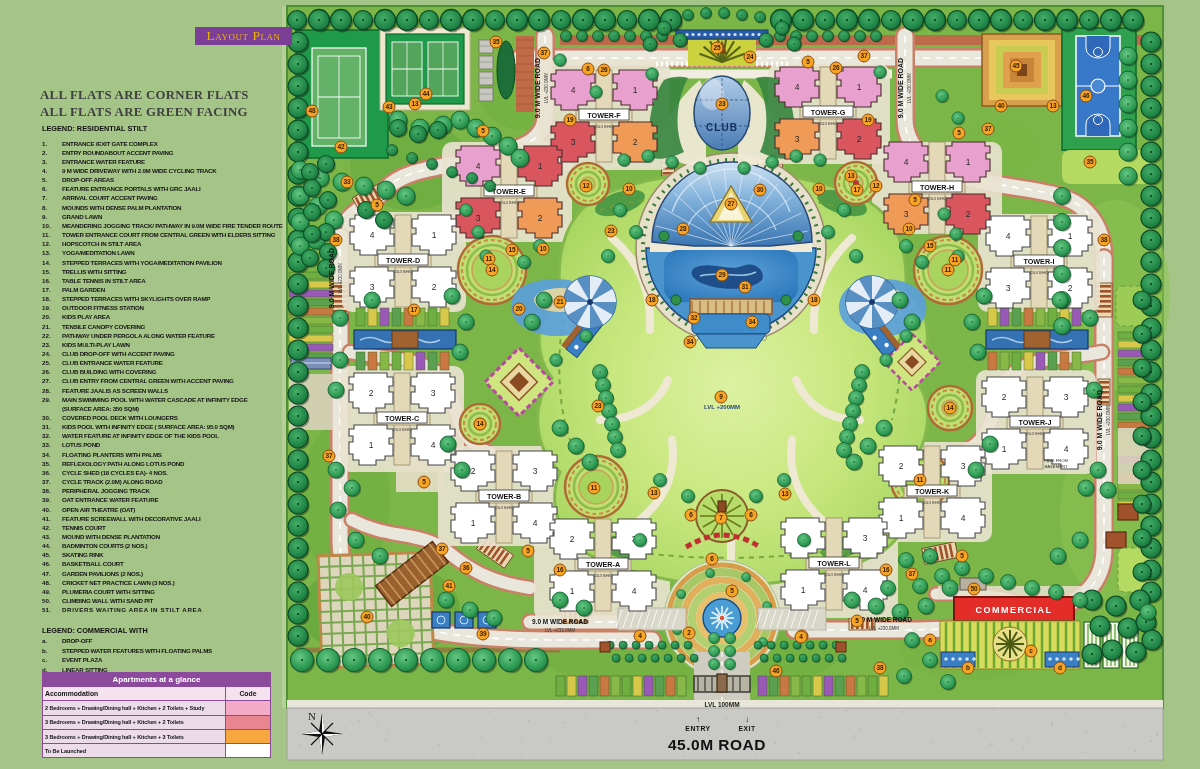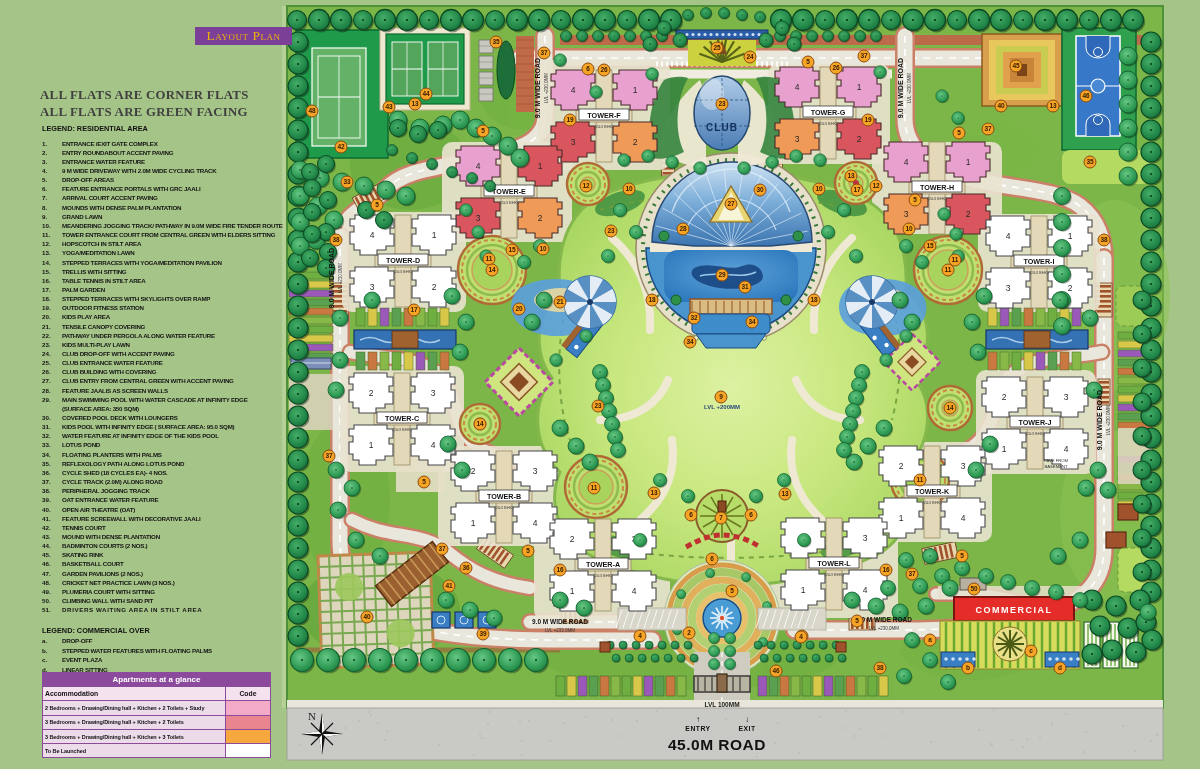--- a/index.html
+++ b/index.html
@@ -1951,21 +1951,21 @@
 <path d="M0,-21 L3,-3 L0,0 Z M21,0 L3,3 L0,0 Z M0,21 L-3,3 L0,0 Z M-21,0 L-3,-3 L0,0 Z" fill="#f8f8f4"></path>
 <path d="M-11,-11 L0,0 L11,-11 M-11,11 L0,0 L11,11" stroke="#111" stroke-width="1.2" fill="none"></path>
 </g>
 </svg>
 <div id="panel">
 
 <div class="lp">Layout Plan</div>
 
 <div class="head">ALL FLATS ARE CORNER FLATS<br>ALL FLATS ARE GREEN FACING</div>
 
-<div class="lt" style="top:124px">LEGEND: RESIDENTIAL AREA</div>
+<div class="lt" style="top:124px">LEGEND: RESIDENTIAL STILT</div>
 
 <div class="li" style="top:139.5px"><span class="n">1.</span><span class="t">ENTRANCE /EXIT GATE COMPLEX</span></div>
 <div class="li" style="top:148.7px"><span class="n">2.</span><span class="t">ENTRY ROUNDABOUT ACCENT PAVING</span></div>
 <div class="li" style="top:157.8px"><span class="n">3.</span><span class="t">ENTRANCE WATER FEATURE</span></div>
 <div class="li" style="top:167.0px"><span class="n">4.</span><span class="t">9 M WIDE DRIVEWAY WITH 2.0M WIDE CYCLING TRACK</span></div>
 <div class="li" style="top:176.1px"><span class="n">5.</span><span class="t">DROP-OFF AREAS</span></div>
 <div class="li" style="top:185.3px"><span class="n">6.</span><span class="t">FEATURE ENTRANCE PORTALS WITH GRC JAALI</span></div>
 <div class="li" style="top:194.4px"><span class="n">7.</span><span class="t">ARRIVAL COURT ACCENT PAVING</span></div>
 <div class="li" style="top:203.6px"><span class="n">8.</span><span class="t">MOUNDS WITH DENSE PALM PLANTATION</span></div>
 <div class="li" style="top:212.7px"><span class="n">9.</span><span class="t">GRAND LAWN</span></div>
@@ -2006,21 +2006,21 @@
 <div class="li" style="top:532.9px"><span class="n">43.</span><span class="t">MOUND WITH DENSE PLANTATION</span></div>
 <div class="li" style="top:542.1px"><span class="n">44.</span><span class="t">BADMINTON COURTS (2 NOS.)</span></div>
 <div class="li" style="top:551.2px"><span class="n">45.</span><span class="t">SKATING RINK</span></div>
 <div class="li" style="top:560.4px"><span class="n">46.</span><span class="t">BASKETBALL COURT</span></div>
 <div class="li" style="top:569.5px"><span class="n">47.</span><span class="t">GARDEN PAVILIONS (2 NOS.)</span></div>
 <div class="li" style="top:578.7px"><span class="n">48.</span><span class="t">CRICKET NET PRACTICE LAWN (3 NOS.)</span></div>
 <div class="li" style="top:587.8px"><span class="n">49.</span><span class="t">PLUMERIA COURT WITH SITTING</span></div>
 <div class="li" style="top:597.0px"><span class="n">50.</span><span class="t">CLIMBING WALL WITH SAND PIT</span></div>
 <div class="li" style="top:606.1px"><span class="n">51.</span><span class="t" style="letter-spacing:0.6px">DRIVERS WAITING AREA IN STILT AREA</span></div>
 
-<div class="lt" style="top:626px">LEGEND: COMMERCIAL OVER</div>
+<div class="lt" style="top:626px">LEGEND: COMMERCIAL WITH</div>
 
 <div class="li" style="top:637.0px"><span class="n">a.</span><span class="t">DROP-OFF</span></div>
 <div class="li" style="top:646.5px"><span class="n">b.</span><span class="t">STEPPED WATER FEATURES WITH FLOATING PALMS</span></div>
 <div class="li" style="top:656.0px"><span class="n">c.</span><span class="t">EVENT PLAZA</span></div>
 <div class="li" style="top:665.5px"><span class="n">d.</span><span class="t">LINEAR SITTING</span></div>
 
 <table class="apt">
 <tbody>
         <tr>
           <td class="ttl" colspan="2">Apartments at a glance</td>

